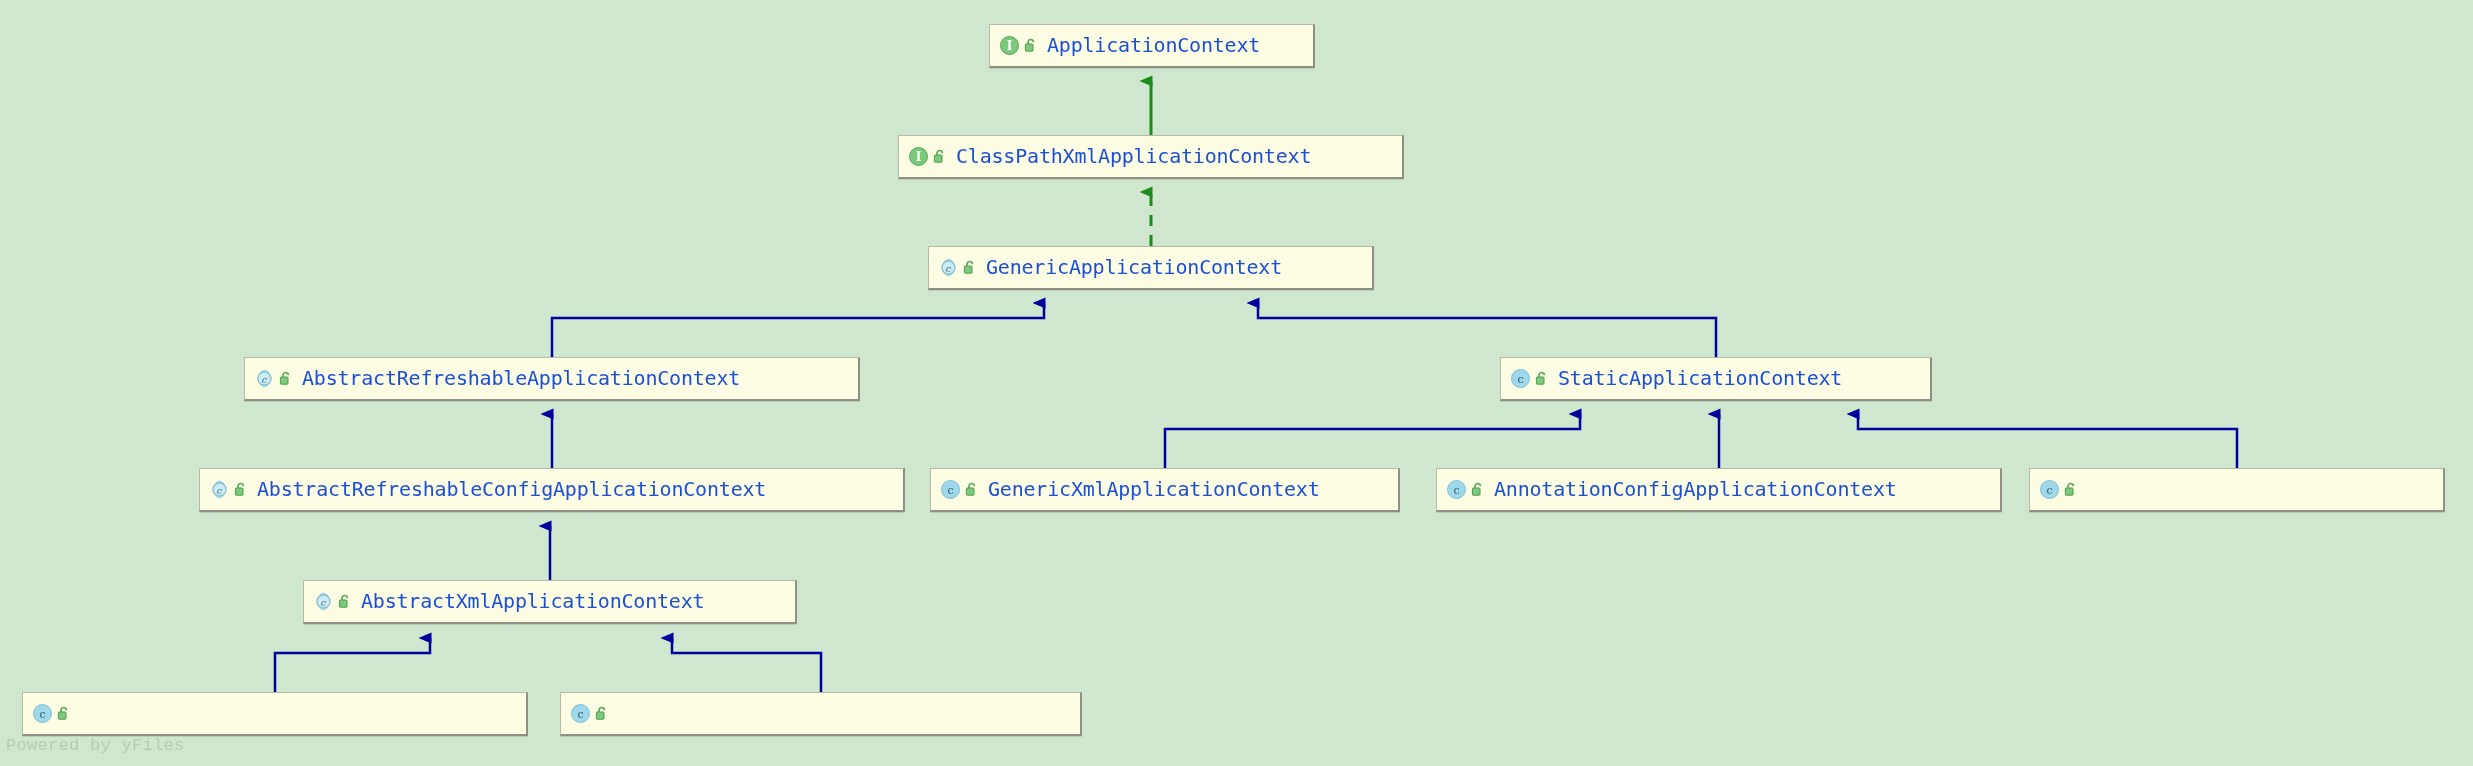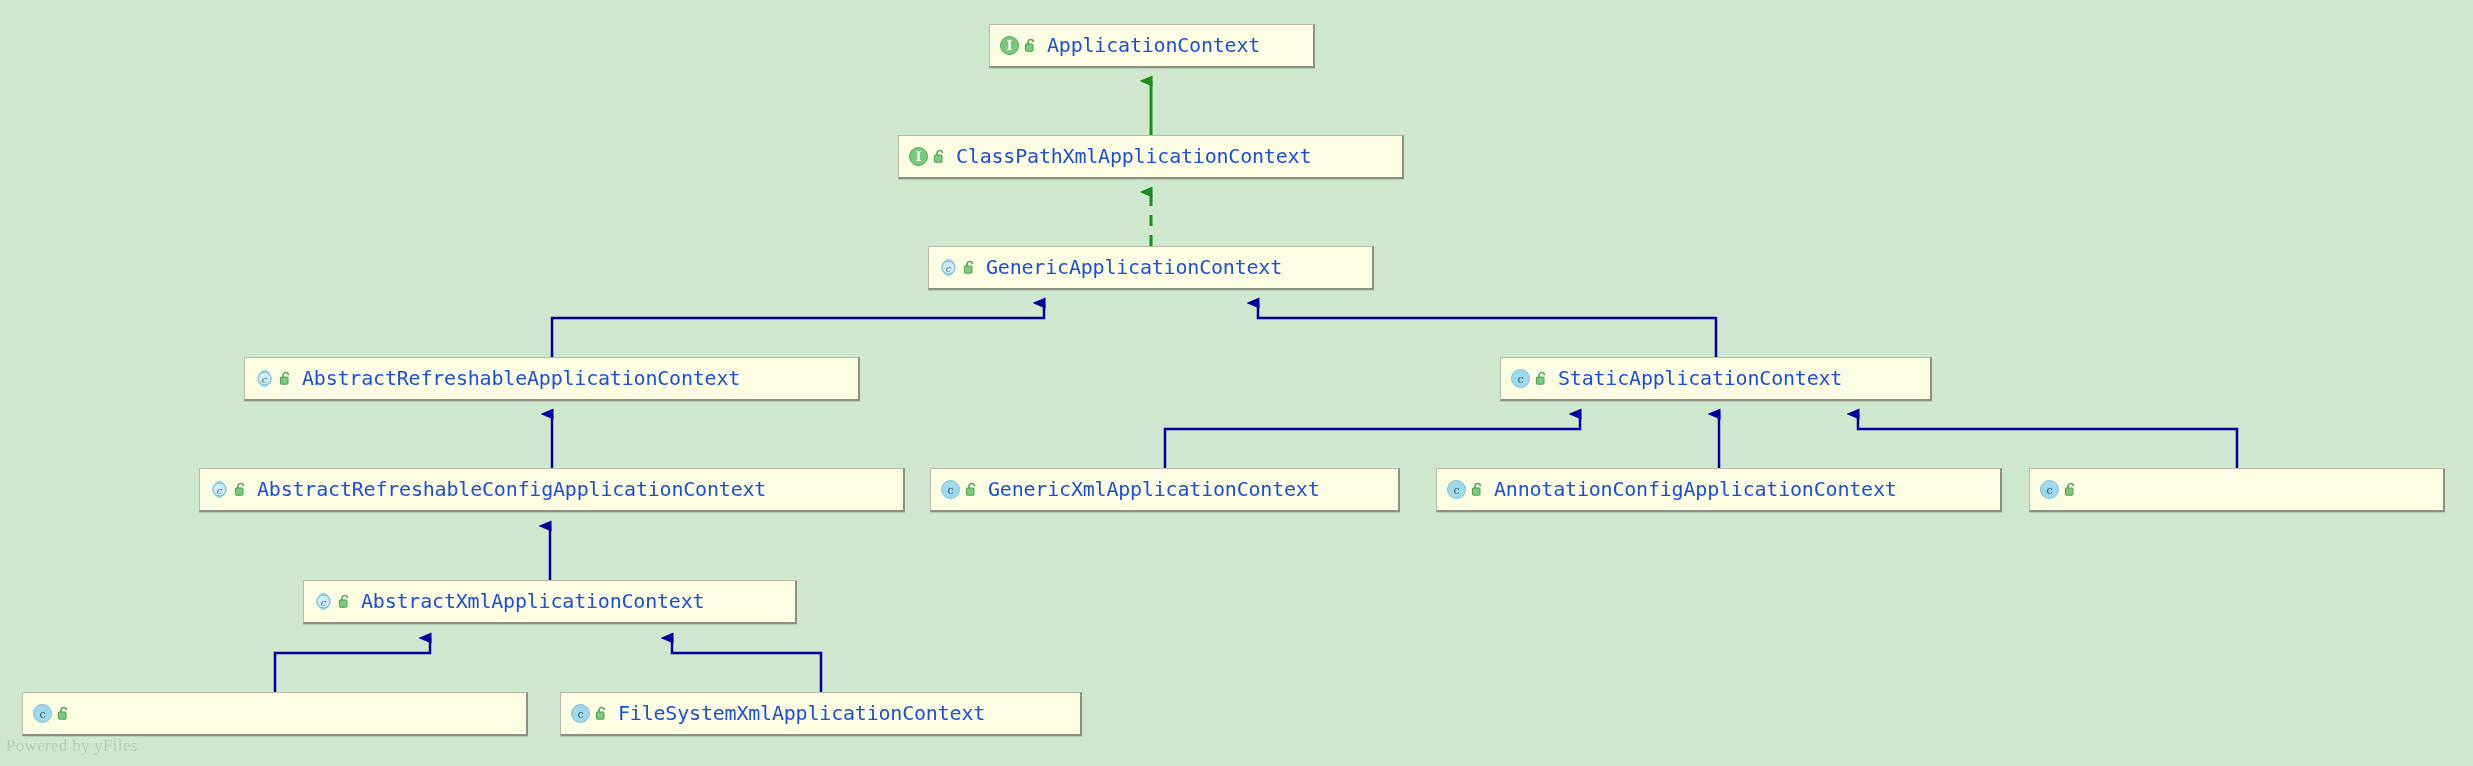--- a/index.html
+++ b/index.html
@@ -56,21 +56,21 @@
     width: 15px;
     height: 16px;
     margin-left: 3px;
   }
   .icon-vis svg { display: block; }
 
   .watermark {
     position: absolute;
     left: 6px;
     top: 736px;
-    font-family: Liberation Serif, serif;
+    font-family: Liberation Mono, monospace;
     font-size: 17px;
     color: #b6ccb6;
     letter-spacing: 0.3px;
     user-select: none;
   }
 </style>
 </head>
 <body>
 
 <div id="canvas">
@@ -292,16 +292,15 @@
           <circle cx="10.5" cy="10.5" r="9" fill="#9fd8ea" stroke="#7ec0d6" stroke-width="1"></circle>
           <text x="10.5" y="14.8" text-anchor="middle" font-family="DejaVu Serif, serif" font-size="11" fill="#2e5c6b">c</text>
         </svg>
       </span>
       <span class="icon-vis">
         <svg width="15" height="16" viewBox="0 0 15 16">
           <path d="M5 6 V4.2 A2.6 2.6 0 0 1 10.4 4.2" fill="none" stroke="#5aa95a" stroke-width="1.7"></path>
           <rect x="2.4" y="6" width="7.6" height="7.2" rx="0.8" fill="#7ccb7c" stroke="#4e9b4e" stroke-width="1"></rect>
         </svg>
       </span>
-      <span class="label">FileSystemXmlApplicationContext</span>
     </div>
     <div class="watermark">Powered by yFiles</div>
 </div>
 
 </body></html>

